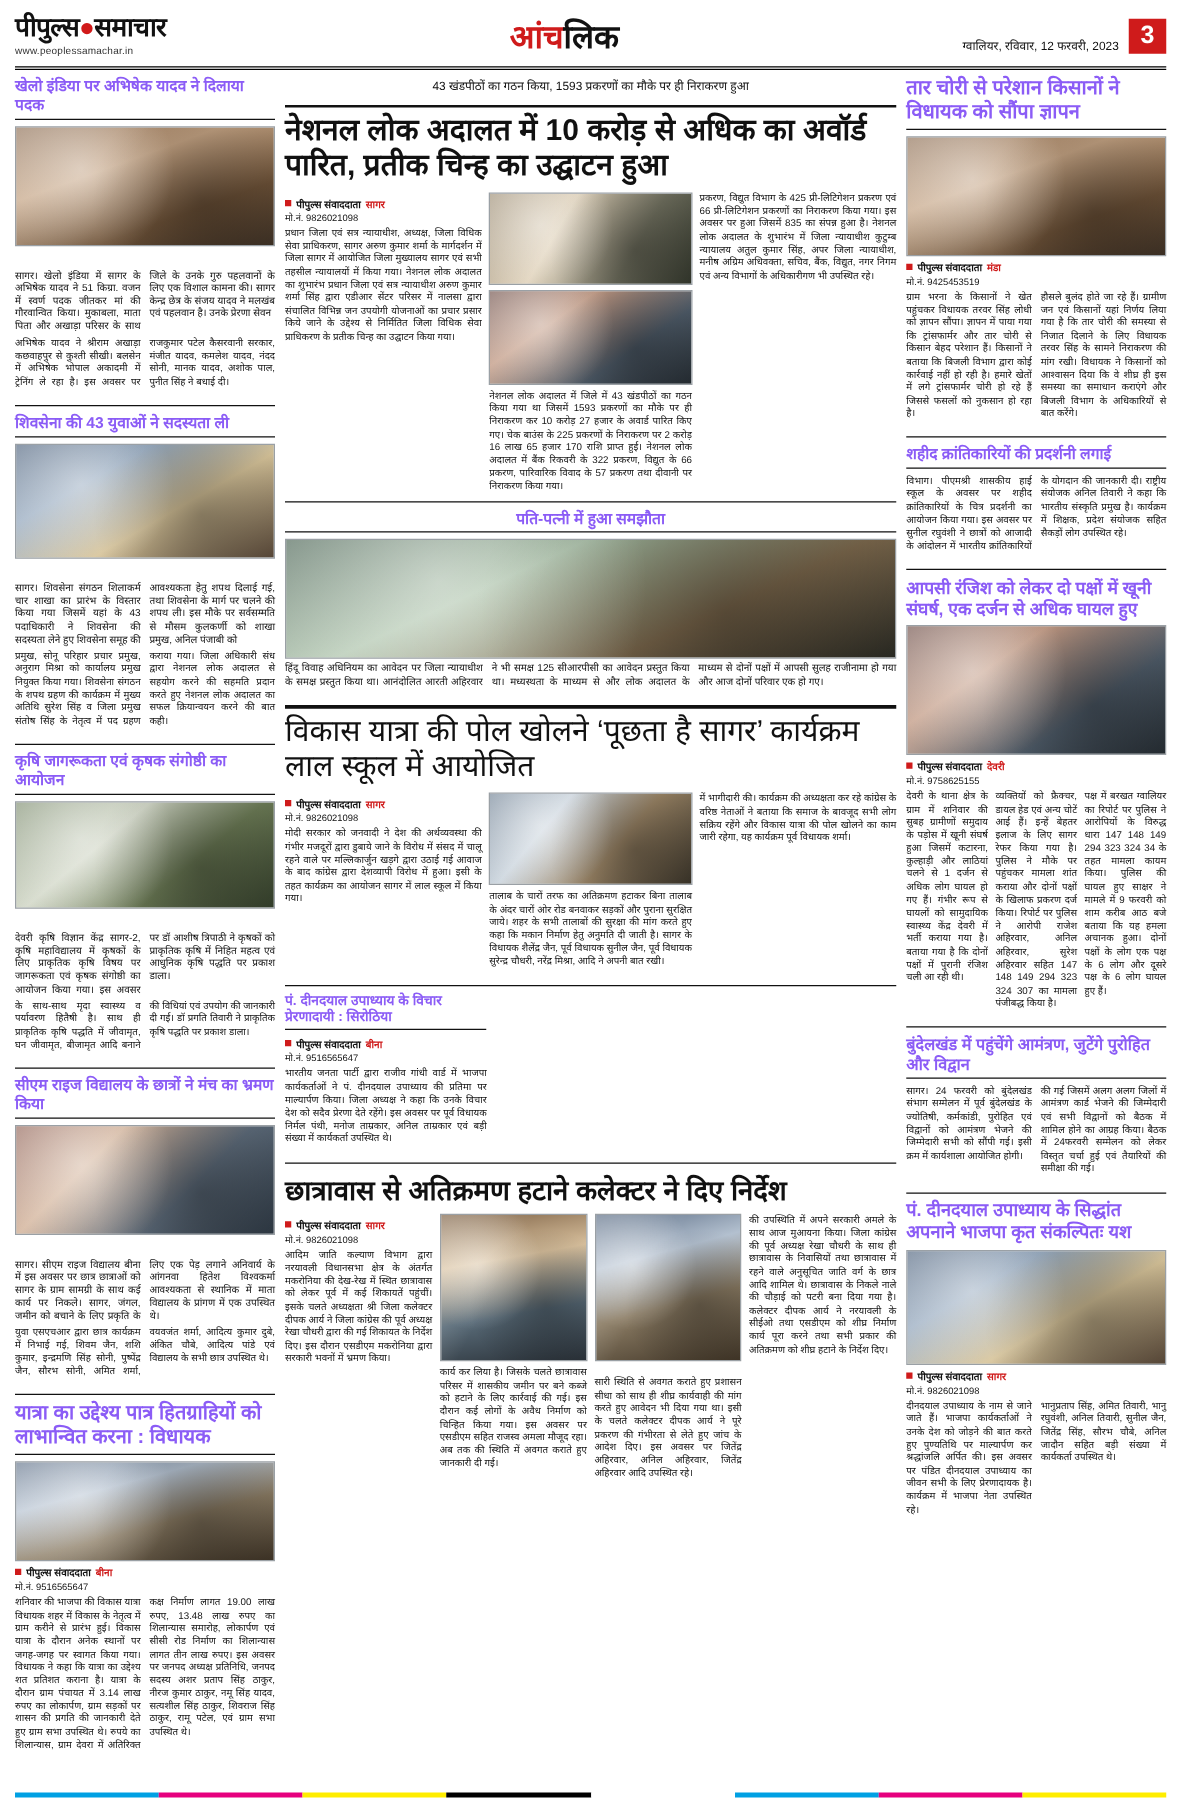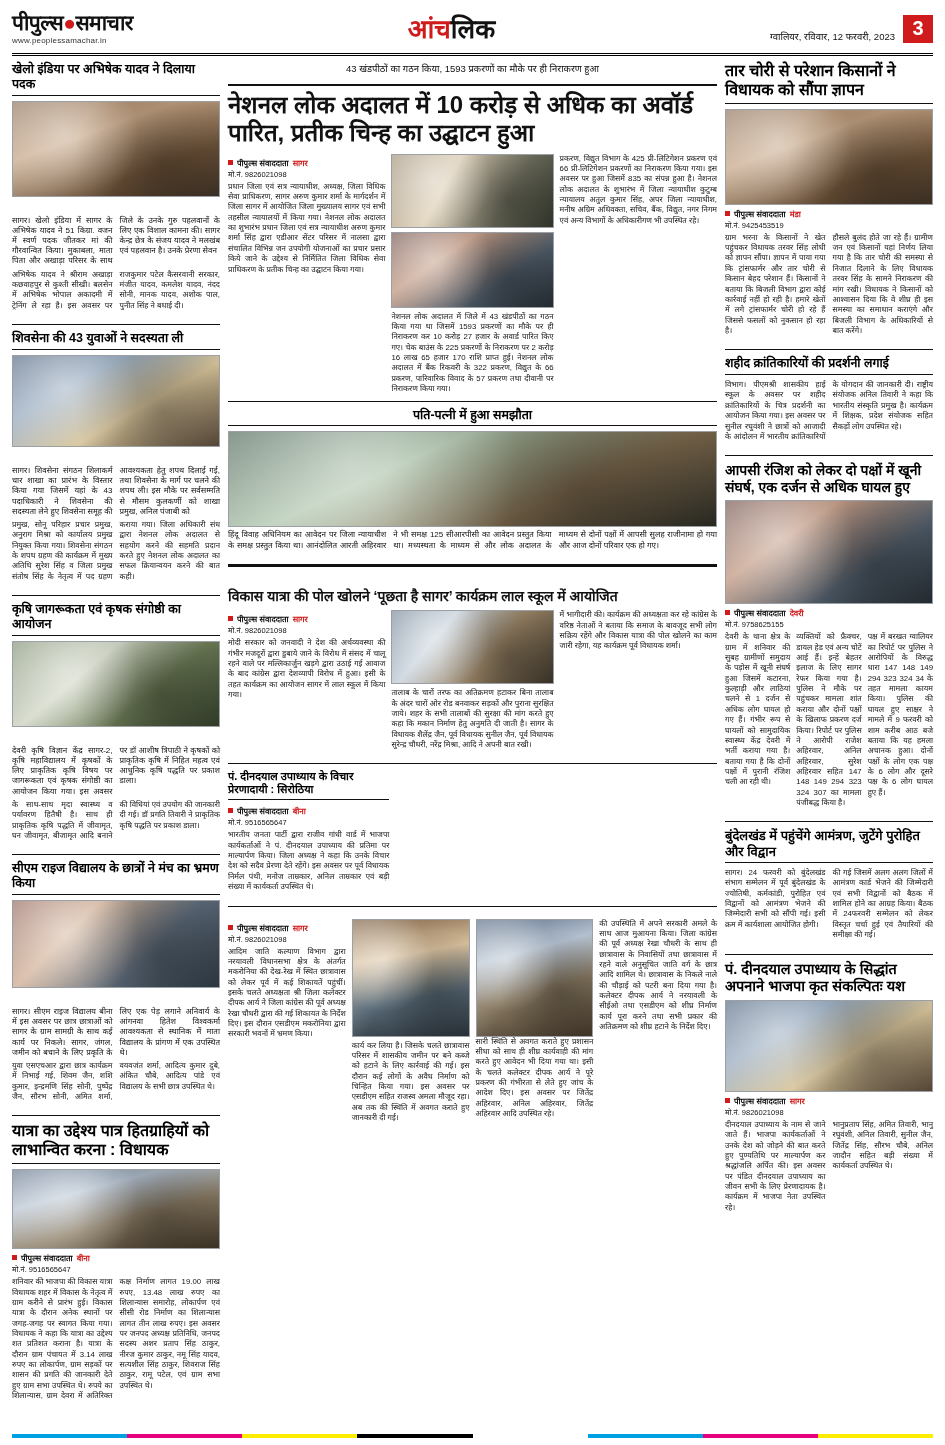--- a/index.html
+++ b/index.html
@@ -57,21 +57,21 @@
     gap: 8px;
     margin-top: 6px;
     height: 1368px;
   }
   .col { display:flex; flex-direction:column; }
 
   
   .hl {
     font-weight: bold;
     line-height: 1.18;
-    color:#000000;
+    color:#8b5cf6;
   }
   .hl-sm { font-size: 12.5px; border-bottom:1.5px solid #111; padding-bottom:3px; margin-bottom:5px;}
   .hl-md { font-size: 16px; }
   .kicker { font-size:9.5px; color:#111; text-align:center; margin-bottom:3px;}
   .photo {
     width:100%;
     background:#b9bfc4;
     position:relative;
     overflow:hidden;
     border:0.5px solid #9aa0a5;
@@ -117,21 +117,21 @@
   }
   .cols2 { column-count:2; column-gap:7px; }
   .cols3 { column-count:3; column-gap:7px; }
   .rule { border-top:1px solid #111; margin:6px 0; }
   .blk { margin-bottom:7px; }
 
   
   .center-hl {
     font-size: 24px; font-weight:bold; line-height:1.16; text-align:left;
   }
-  .center-hl2 { font-size: 14px; font-weight:bold; line-height:1.18;margin-top:16px; }
+  .center-hl2 { font-size: 24px; font-weight:normal; line-height:1.18; }
   .hr-top { border-top:2px solid #111; margin:6px 0 5px 0; }
   .hr-thick { border-top:3px solid #111; margin:6px 0 5px 0; }
   .bottombar { height:4px; margin-top:4px; display:flex; }
   .bottombar i { flex:1; height:100%; display:block; }
 </style>
 </head>
 <body>
 
 <div class="page">
 
@@ -271,37 +271,38 @@
           <span>पीपुल्स संवाददाता</span>
           <span class="city">बीना</span>
         </div>
         <div class="phone">मो.नं. 9516565647</div>
         <div class="body">भारतीय जनता पार्टी द्वारा राजीव गांधी वार्ड में भाजपा कार्यकर्ताओं ने पं. दीनदयाल उपाध्याय की प्रतिमा पर माल्यार्पण किया। जिला अध्यक्ष ने कहा कि उनके विचार देश को सदैव प्रेरणा देते रहेंगे। इस अवसर पर पूर्व विधायक निर्मल पंथी, मनोज ताम्रकार, अनिल ताम्रकार एवं बड़ी संख्या में कार्यकर्ता उपस्थित थे।</div>
       </div>
 
       <div class="rule"></div>
 
       <div class="blk">
+        <div class="center-hl" style="font-size:22px;margin-top:3px">छात्रावास से अतिक्रमण हटाने कलेक्टर ने दिए निर्देश</div>
         <div style="display:flex;gap:6px;margin-top:6px">
           <div style="width:25%">
             <div class="byline">
               <span class="sq"></span>
               <span>पीपुल्स संवाददाता</span>
               <span class="city">सागर</span>
             </div>
             <div class="phone">मो.नं. 9826021098</div>
             <div class="body">आदिम जाति कल्याण विभाग द्वारा नरयावली विधानसभा क्षेत्र के अंतर्गत मकरोनिया की देख-रेख में स्थित छात्रावास को लेकर पूर्व में कई शिकायतें पहुंचीं। इसके चलते अध्यक्षता श्री जिला कलेक्टर दीपक आर्य ने जिला कांग्रेस की पूर्व अध्यक्ष रेखा चौधरी द्वारा की गई शिकायत के निर्देश दिए। इस दौरान एसडीएम मकरोनिया द्वारा सरकारी भवनों में भ्रमण किया।</div>
           </div>
           <div style="width:25%">
             <div class="photo ph-j" style="height:118px"></div>
             <div class="body" style="margin-top:4px">कार्य कर लिया है। जिसके चलते छात्रावास परिसर में शासकीय जमीन पर बने कब्जे को हटाने के लिए कार्रवाई की गई। इस दौरान कई लोगों के अवैध निर्माण को चिन्हित किया गया। इस अवसर पर एसडीएम सहित राजस्व अमला मौजूद रहा। अब तक की स्थिति में अवगत कराते हुए जानकारी दी गई।</div>
           </div>
           <div style="width:25%">
             <div class="photo ph-e" style="height:118px"></div>
-            <div class="body" style="margin-top:0">सारी स्थिति से अवगत कराते हुए प्रशासन सीधा को साथ ही शीघ्र कार्यवाही की मांग करते हुए आवेदन भी दिया गया था। इसी के चलते कलेक्टर दीपक आर्य ने पूरे प्रकरण की गंभीरता से लेते हुए जांच के आदेश दिए। इस अवसर पर जितेंद्र अहिरवार, अनिल अहिरवार, जितेंद्र अहिरवार आदि उपस्थित रहे।</div>
+            <div class="body" style="margin-top:12px">सारी स्थिति से अवगत कराते हुए प्रशासन सीधा को साथ ही शीघ्र कार्यवाही की मांग करते हुए आवेदन भी दिया गया था। इसी के चलते कलेक्टर दीपक आर्य ने पूरे प्रकरण की गंभीरता से लेते हुए जांच के आदेश दिए। इस अवसर पर जितेंद्र अहिरवार, अनिल अहिरवार, जितेंद्र अहिरवार आदि उपस्थित रहे।</div>
           </div>
           <div style="width:25%">
             <div class="body">की उपस्थिति में अपने सरकारी अमले के साथ आज मुआयना किया। जिला कांग्रेस की पूर्व अध्यक्ष रेखा चौधरी के साथ ही छात्रावास के निवासियों तथा छात्रावास में रहने वाले अनुसूचित जाति वर्ग के छात्र आदि शामिल थे। छात्रावास के निकले नाले की चौड़ाई को पटरी बना दिया गया है। कलेक्टर दीपक आर्य ने नरयावली के सीईओ तथा एसडीएम को शीघ्र निर्माण कार्य पूरा करने तथा सभी प्रकार की अतिक्रमण को शीघ्र हटाने के निर्देश दिए।</div>
           </div>
         </div>
       </div>
     </div>
 
     <div class="col">
 

